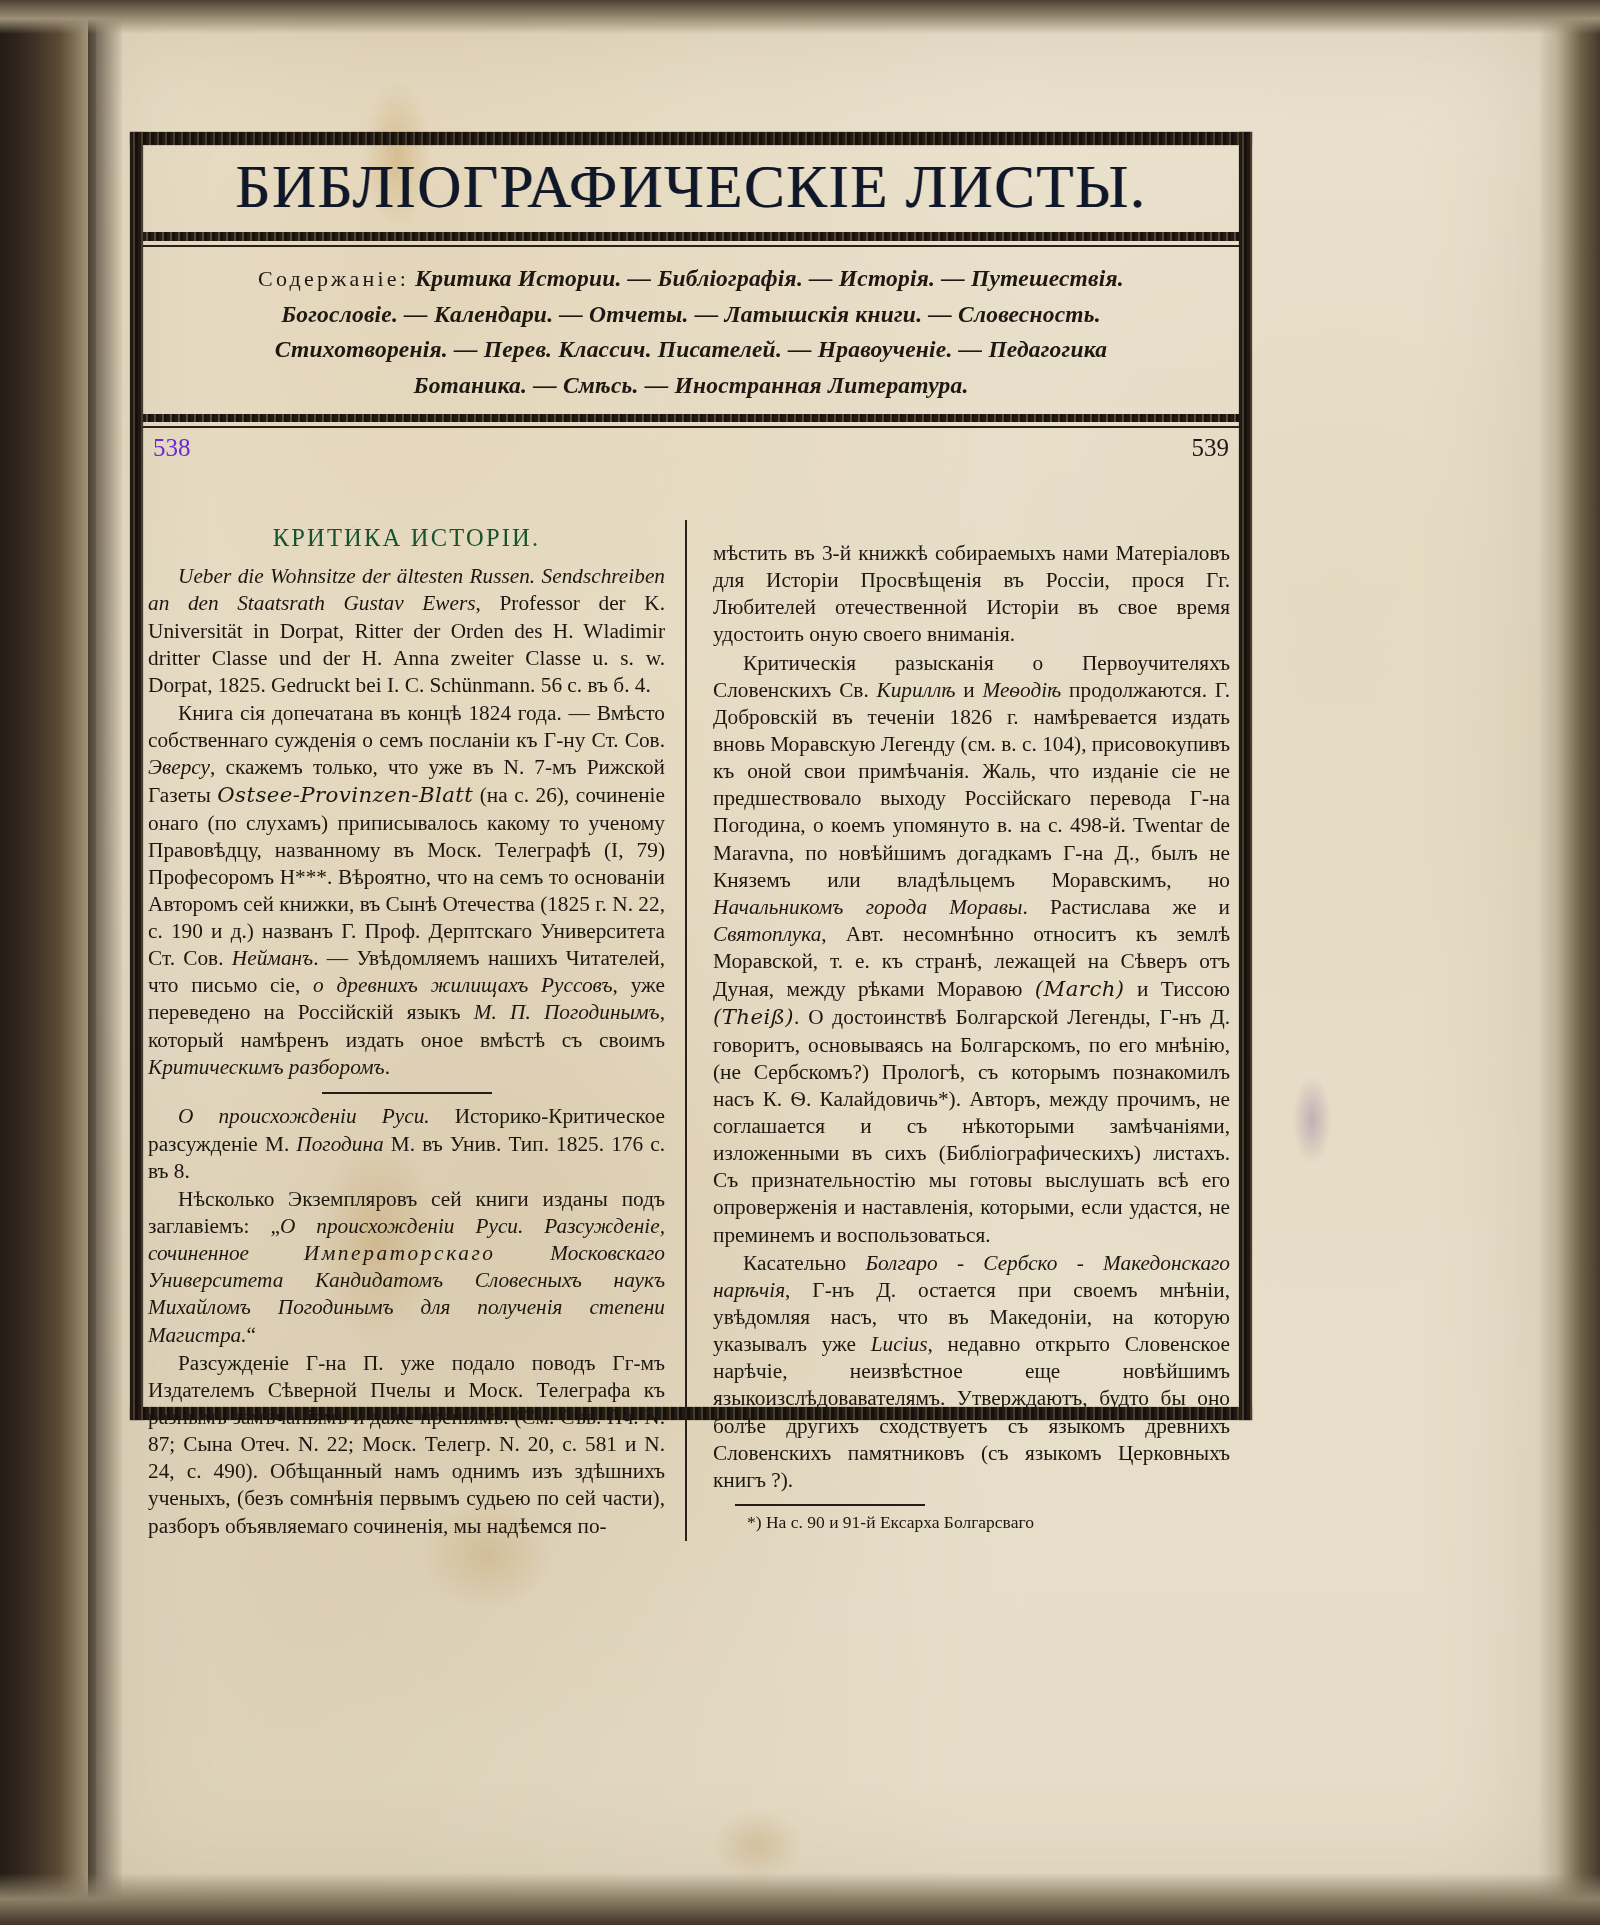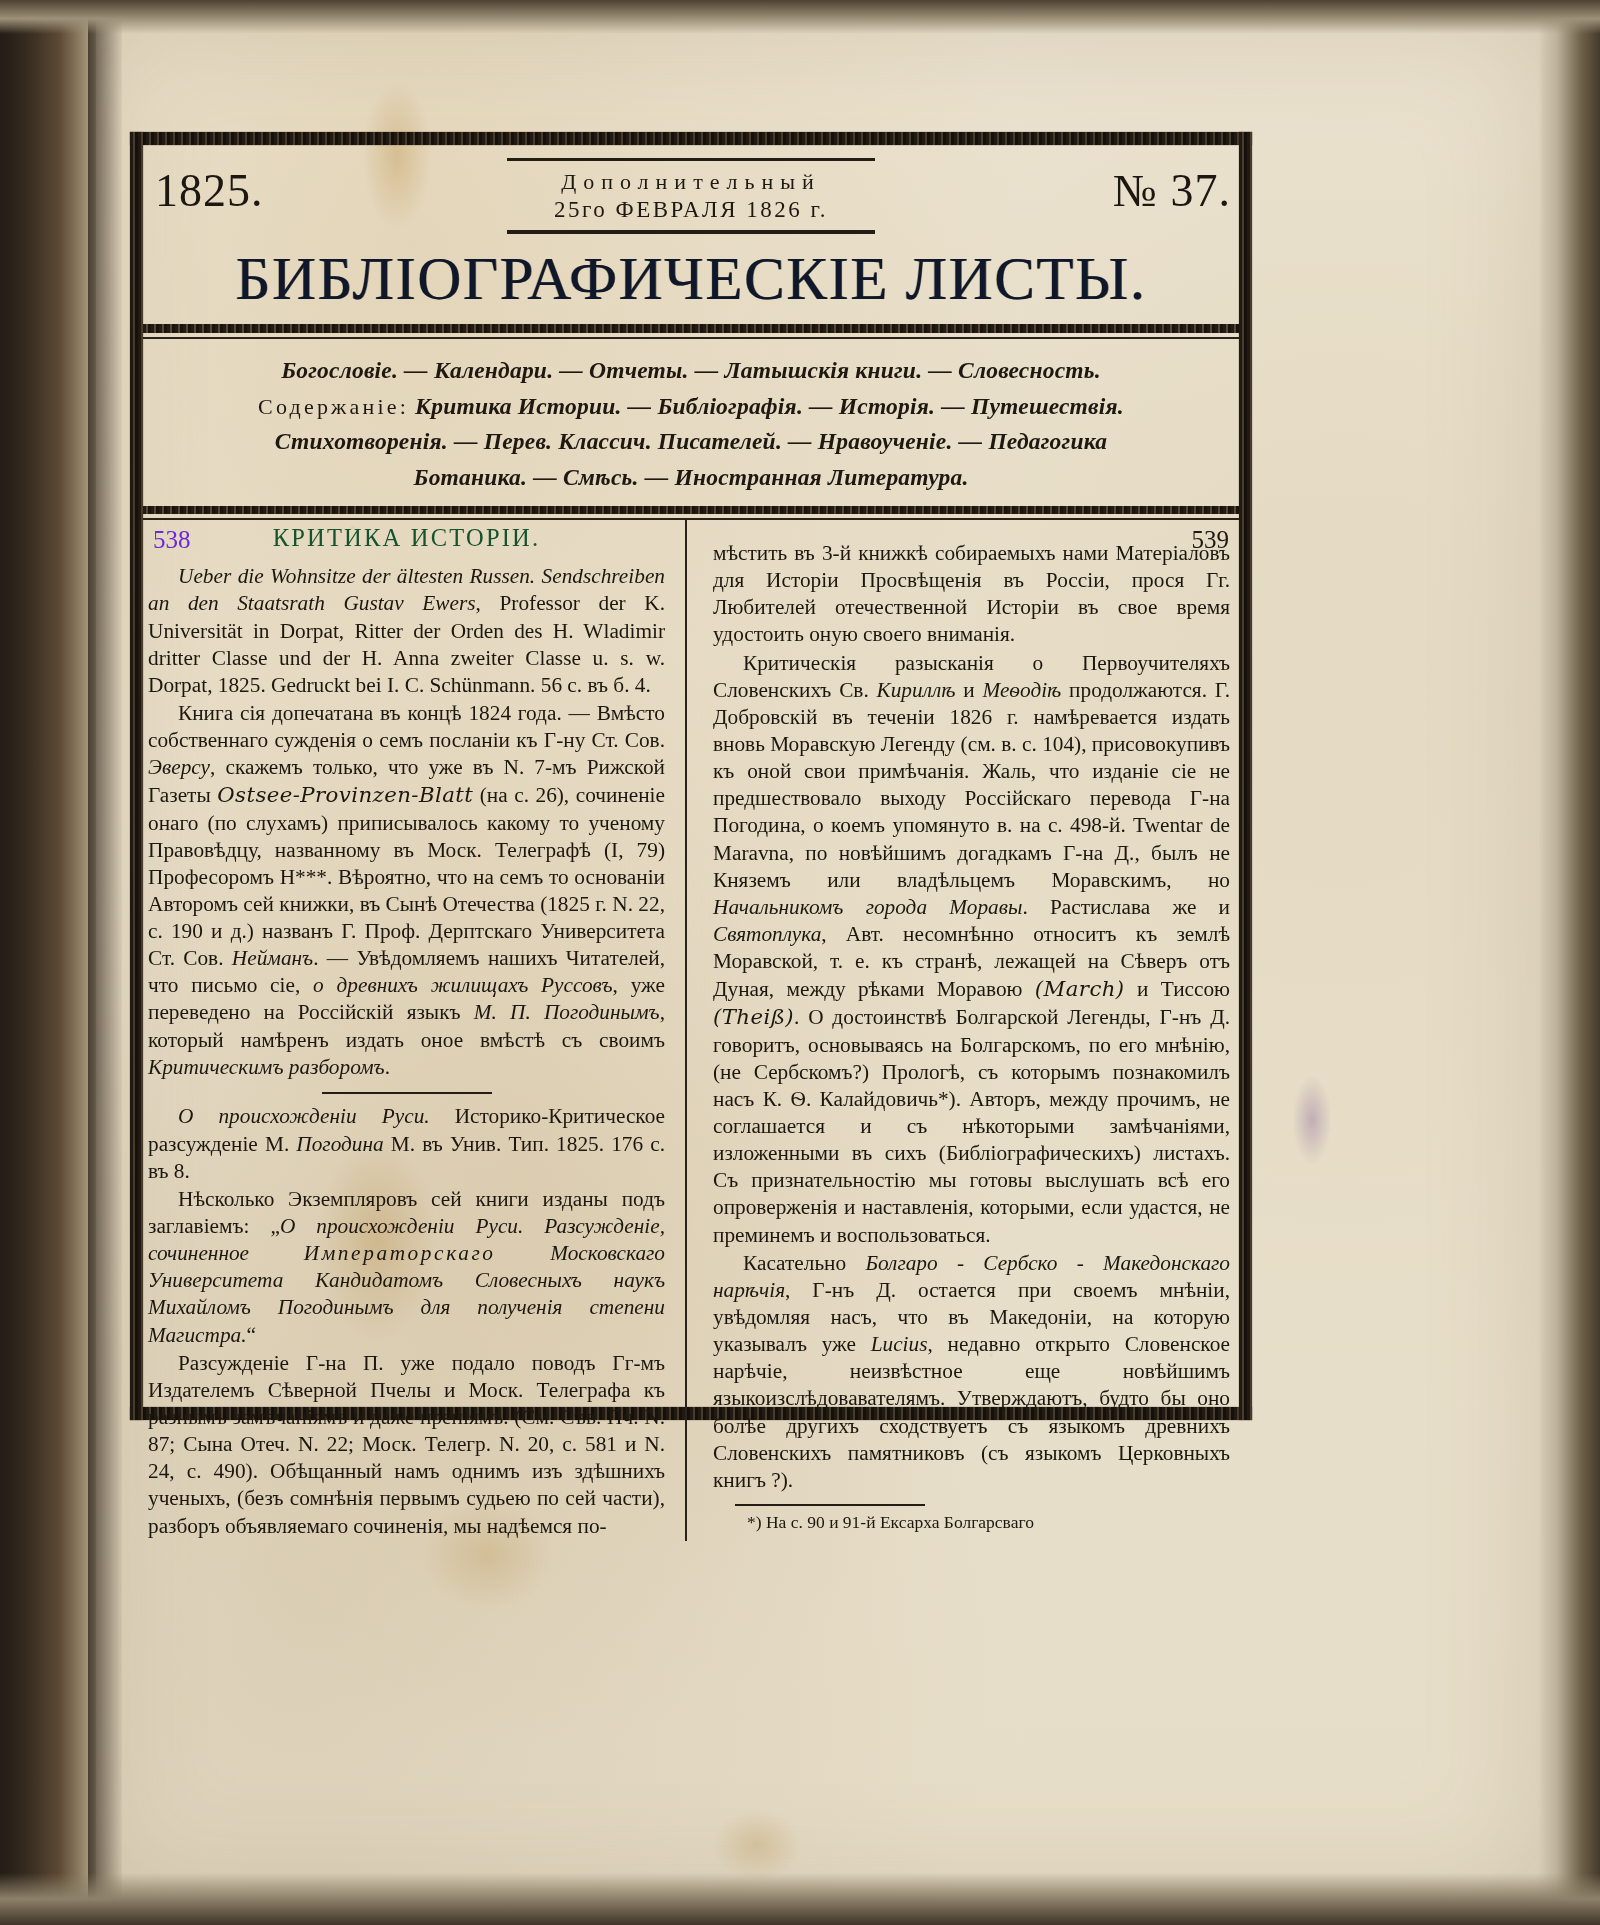--- a/index.html
+++ b/index.html
@@ -284,50 +284,35 @@
 
   <div class="frame-outer">
     <div class="rule-thick f-top"></div>
     <div class="rule-thick f-bottom"></div>
     <div class="rule-thick f-left"></div>
     <div class="rule-thick f-right"></div>
   </div>
 
   <div class="masthead">
 
-    <div class="mast-row">
-      <div class="year">1825.</div>
-
-      <div class="dateblock">
-        <div class="dbrule"></div>
-        <div class="date-sup">Дополнительный</div>
-        <div class="date-main">25го ФЕВРАЛЯ 1826 г.</div>
-        <div class="dbrule b"></div>
-      </div>
-
-      <div class="issue">
-        <span>№</span>
-        <span>37.</span>
-      </div>
-    </div>
 
     <div class="journal-title">БИБЛІОГРАФИЧЕСКІЕ ЛИСТЫ.</div>
 
     <div class="mast-rule-wrap">
       <div class="mast-rule-thick"></div>
       <div class="mast-rule-thin"></div>
     </div>
 
     <div class="contents">
       <div class="ln">
-        <b>Богословіе. — Календари. — Отчеты. — Латышскія книги. — Словесность.</b>
+        <span class="lead">Содержаніе:</span>
+        <b>Критика Истории. — Библіографія. — Исторія. — Путешествія.</b>
       </div>
       <div class="ln">
-        <span class="lead">Содержаніе:</span>
-        <b>Критика Истории. — Библіографія. — Исторія. — Путешествія.</b>
+        <b>Богословіе. — Календари. — Отчеты. — Латышскія книги. — Словесность.</b>
       </div>
       <div class="ln">
         <b>Стихотворенія. — Перев. Классич. Писателей. — Нравоученіе. — Педагогика</b>
       </div>
       <div class="ln">
         <b>Ботаника. — Смѣсь. — Иностранная Литература.</b>
       </div>
     </div>
 
     <div>

